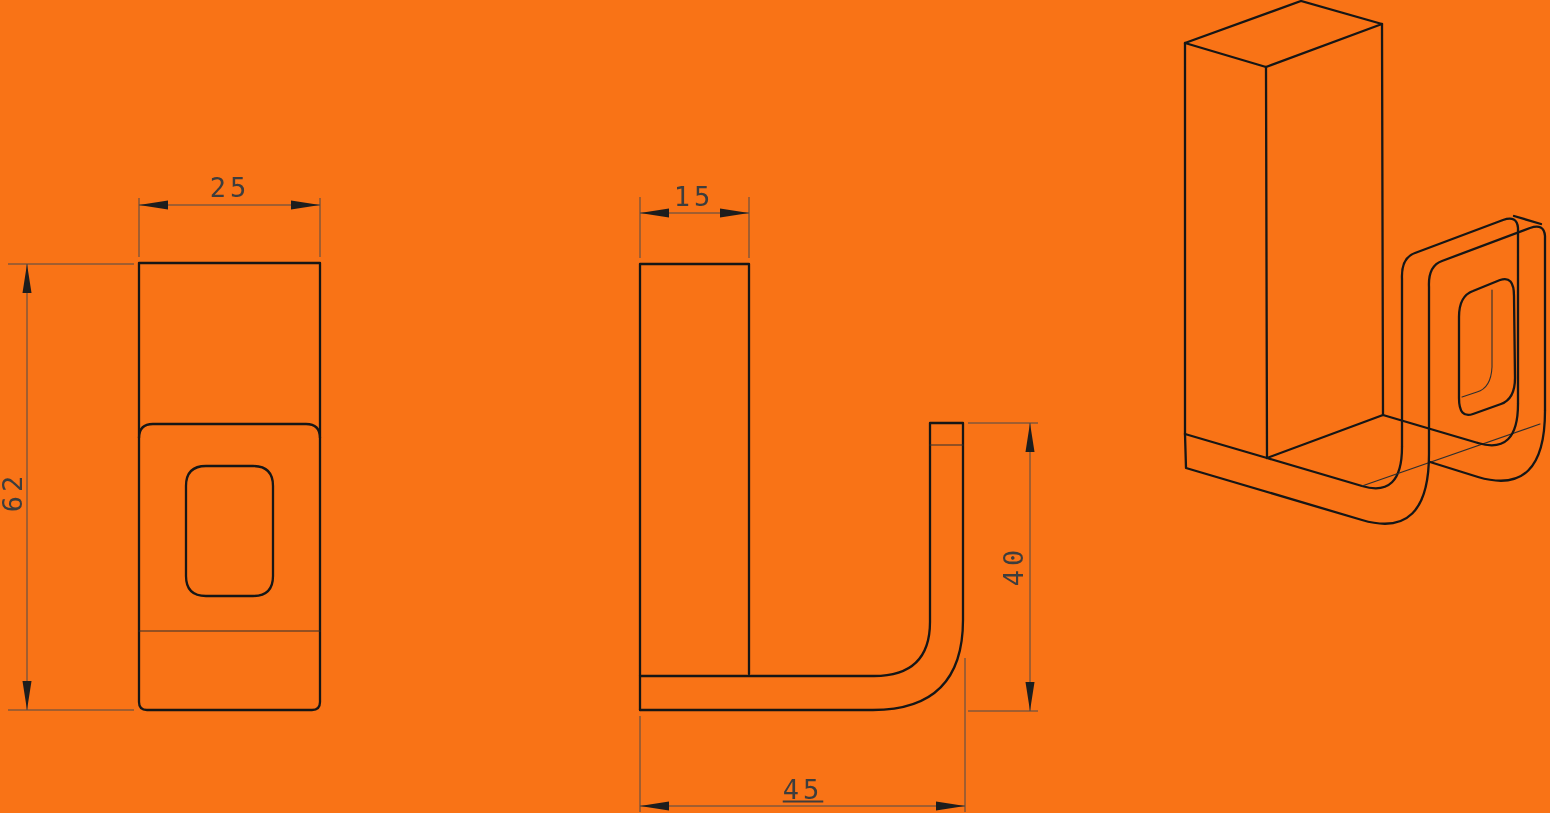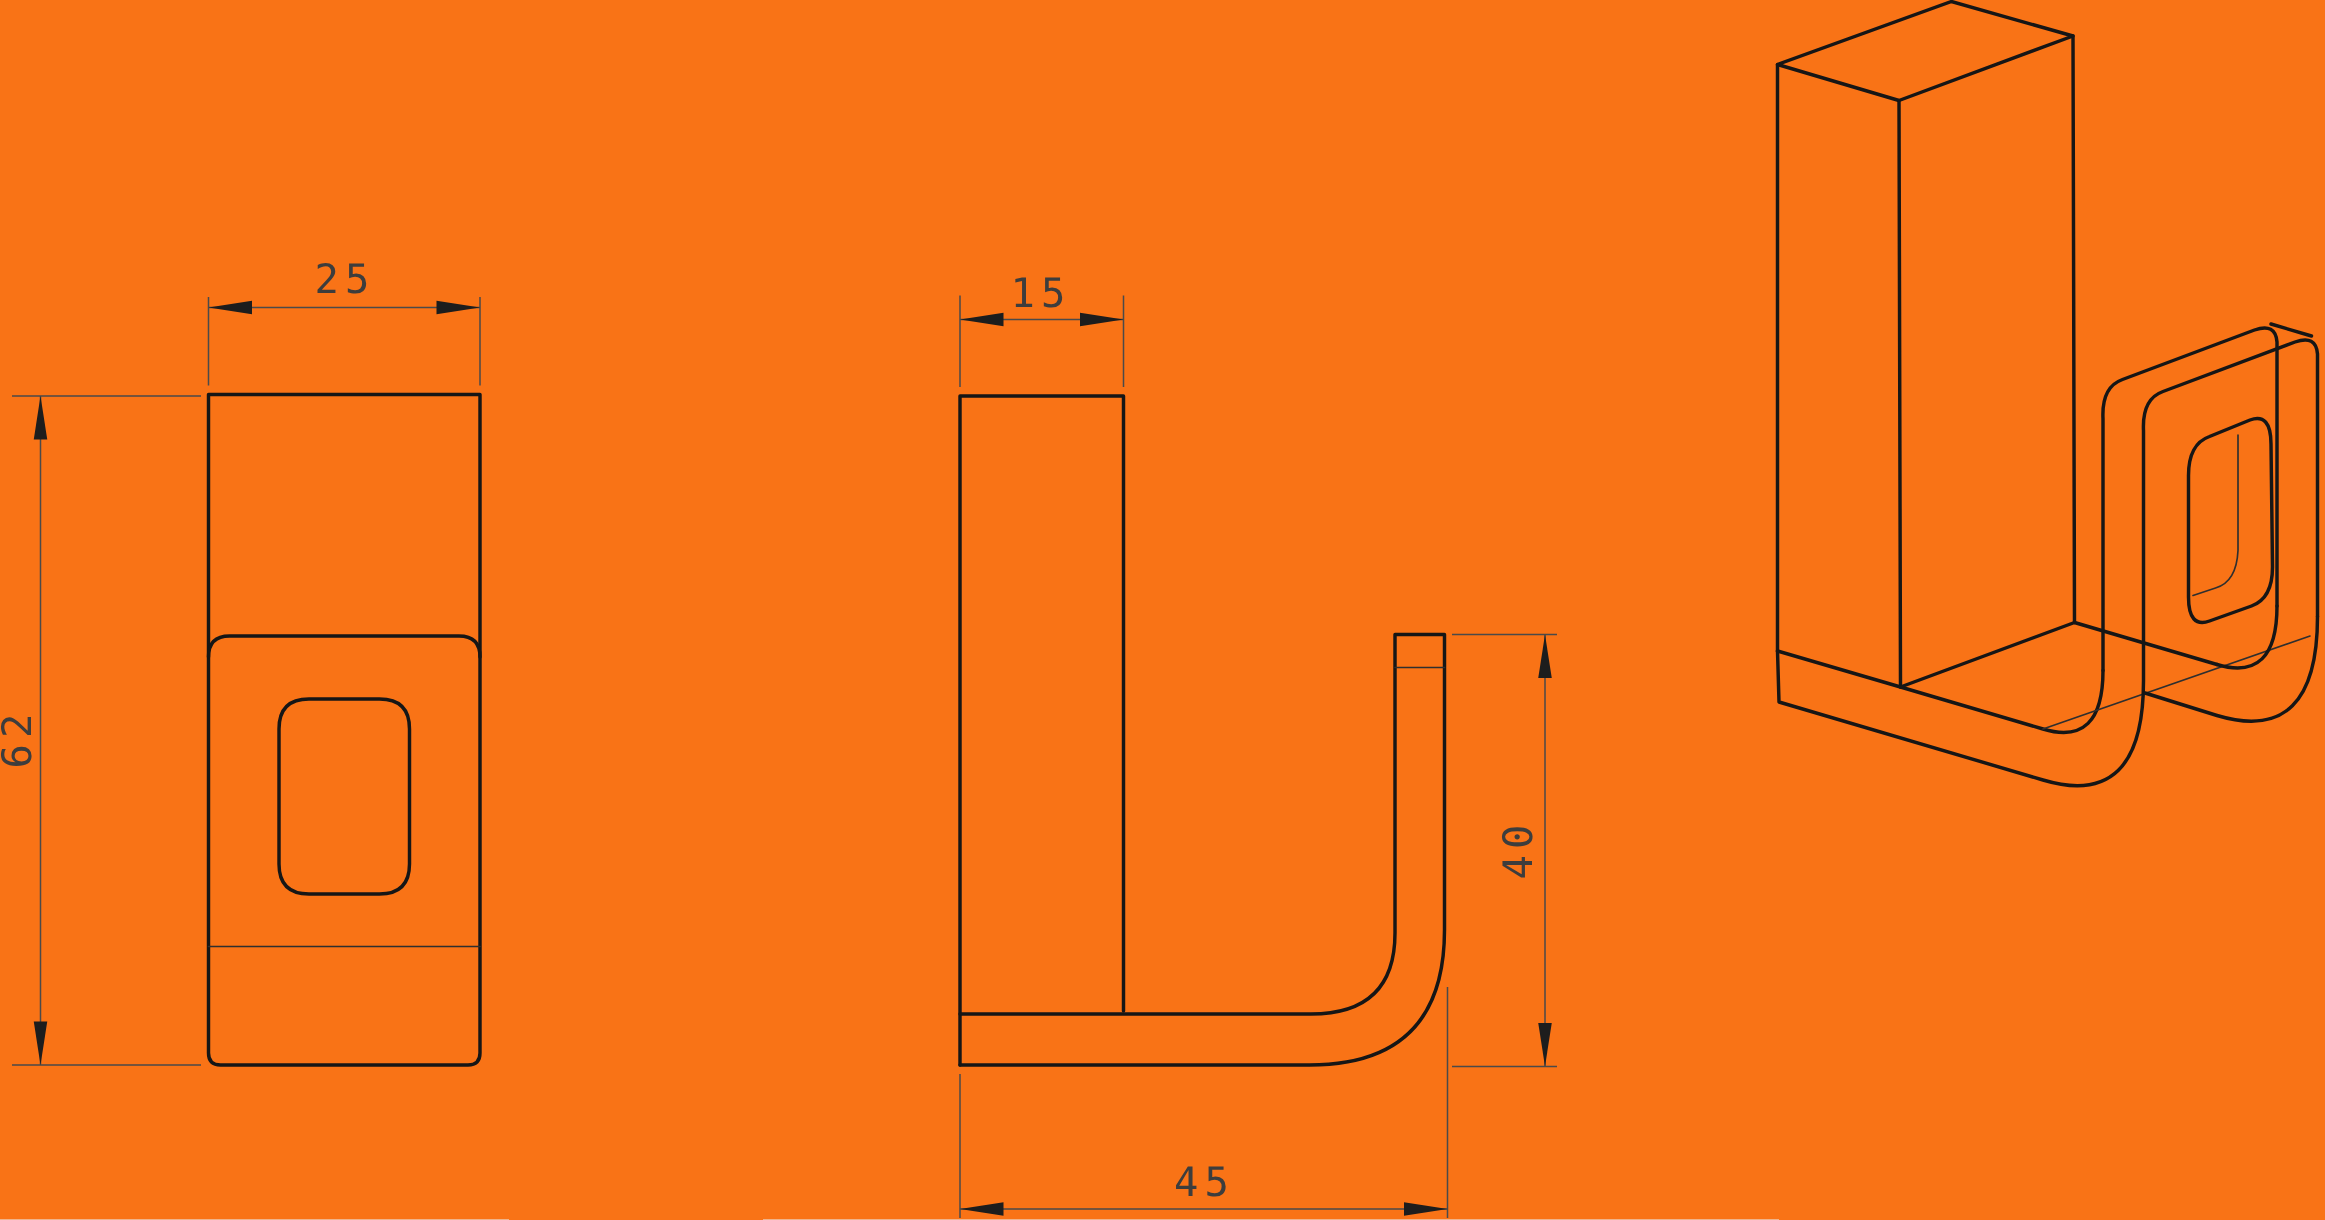--- a/index.html
+++ b/index.html
@@ -116,14 +116,14 @@
   </svg>
 
   <span class="dim-label" style="left:230px;top:187px;">25</span>
 
   <span class="dim-label rot" style="left:12px;top:492px;">62</span>
 
   <span class="dim-label" style="left:694px;top:196px;">15</span>
 
   <span class="dim-label rot" style="left:1013px;top:566px;">40</span>
 
-  <span class="dim-label" style="left:803px;top:789px;">45</span>
+  <span class="dim-label" style="left:803px;top:789px;text-decoration:underline;">45</span>
 </div>
 
 </body></html>

